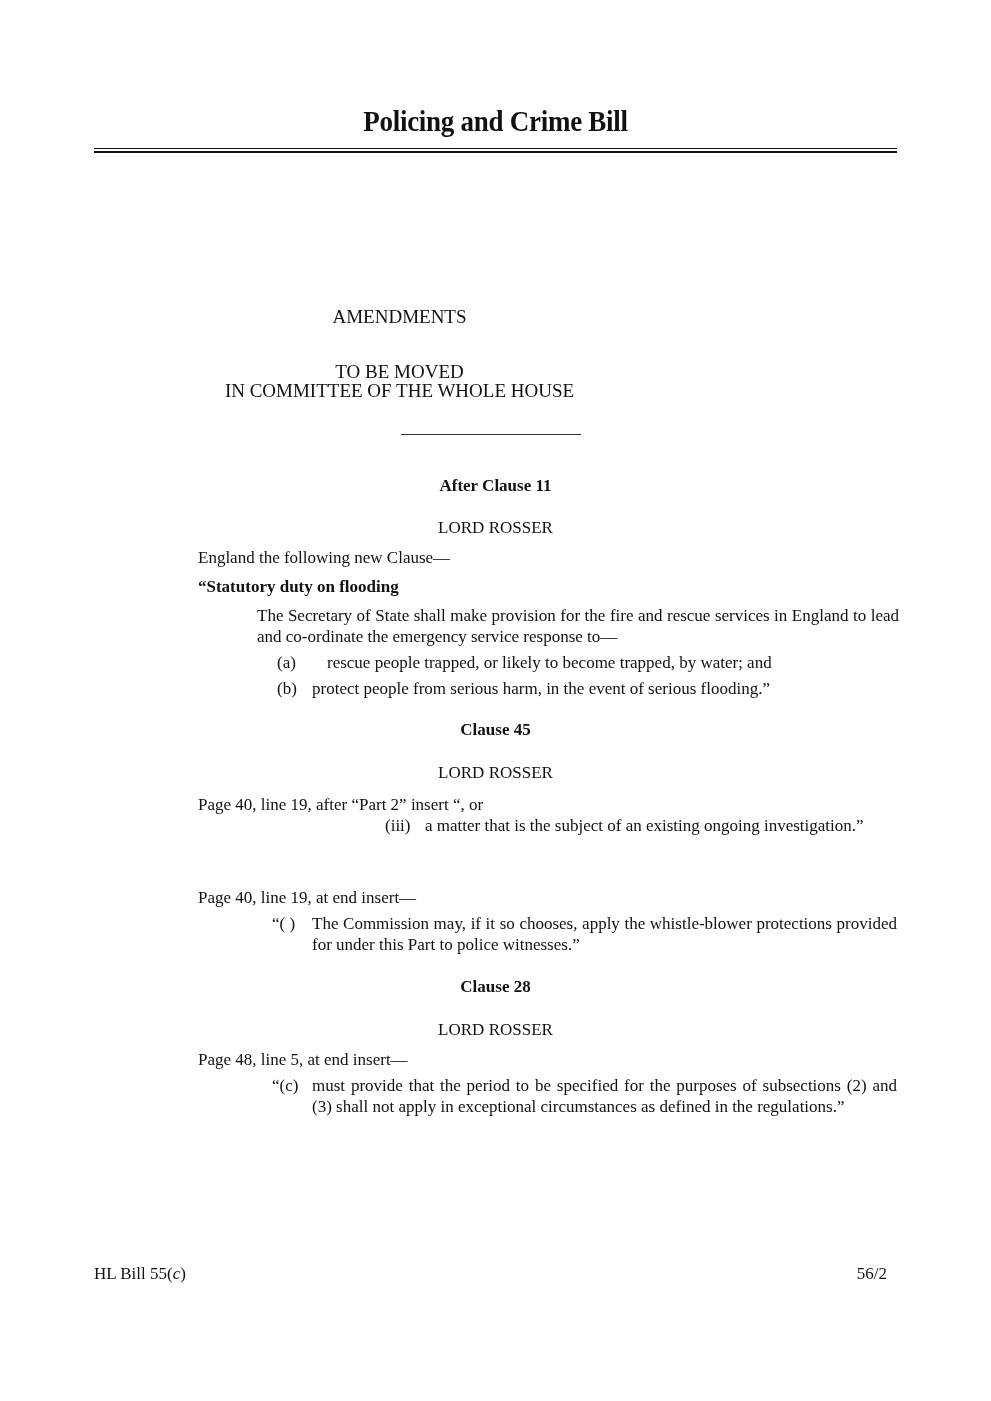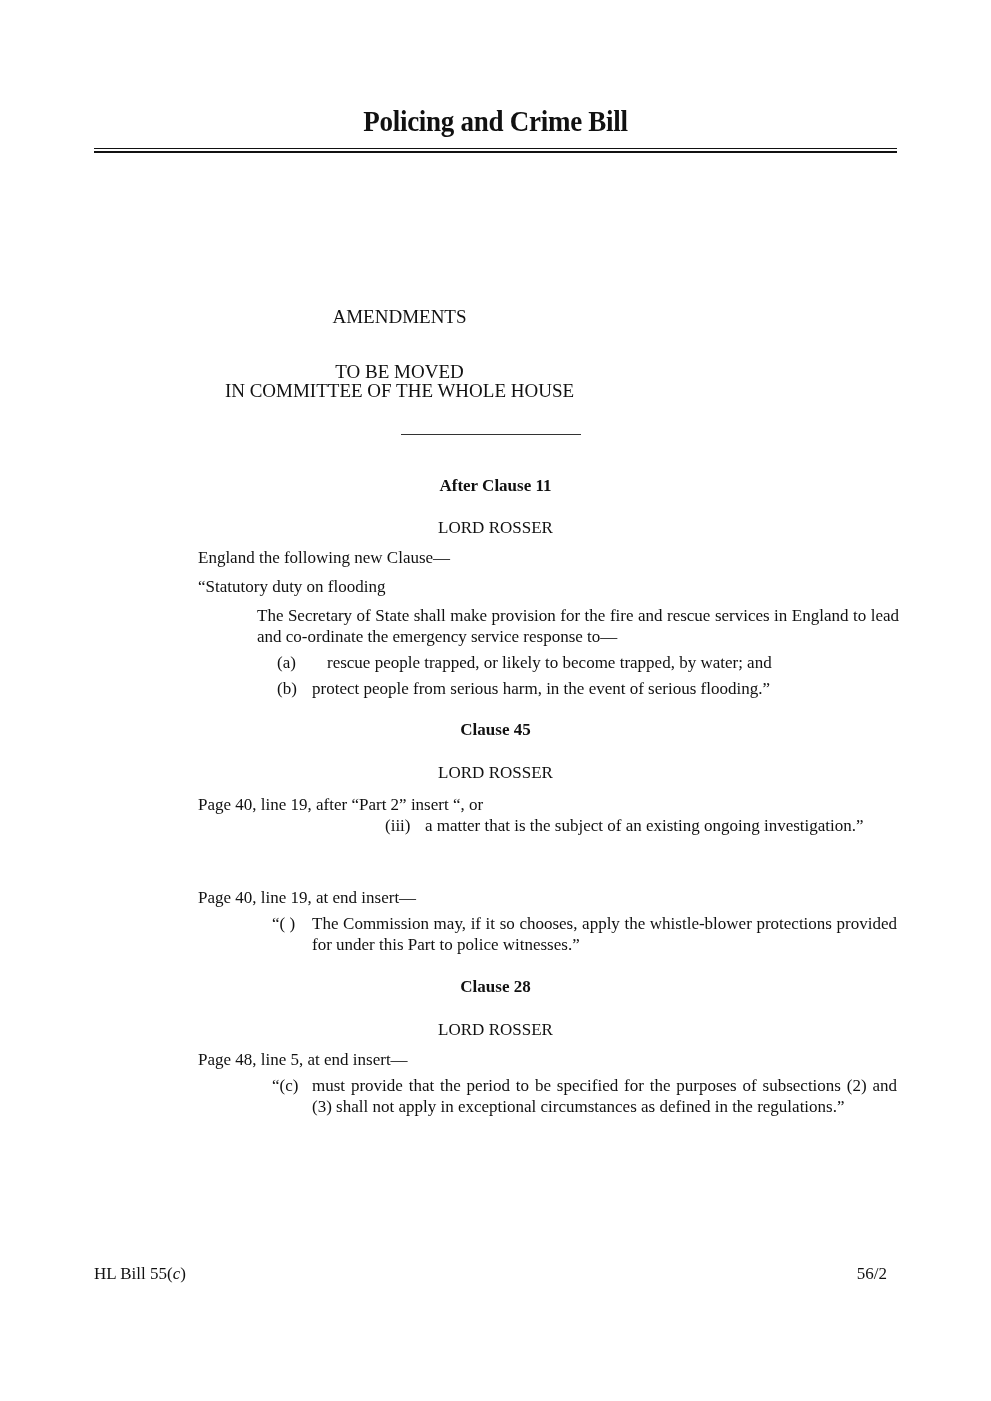--- a/index.html
+++ b/index.html
@@ -7,21 +7,21 @@
   .abs { position: absolute; }
   .title { left: 0; width: 991px; top: 104px; text-align: center; font-size: 30px; font-weight: bold; letter-spacing: -0.3px; transform: scaleX(0.9); }
   .rule-thin { left: 94px; width: 803px; top: 148px; height: 1px; background: #111; }
   .rule-thick { left: 94px; width: 803px; top: 151px; height: 2px; background: #111; }
   .center { left: 0; width: 799px; text-align: center; font-size: 19px; }
   .divider { left: 401px; width: 180px; top: 434px; height: 1px; background: #333; }
   .hd { left: 0; width: 991px; text-align: center; font-size: 17px; font-weight: bold; }
   .name { left: 0; width: 991px; text-align: center; font-size: 17px; }
   .txt { font-size: 17px; line-height: 21px; white-space: nowrap; }
   .just { font-size: 17px; line-height: 21px; text-align: justify; text-align-last: left; }
-  .bold { font-weight: normal; }
+  .bold { font-weight: bold; }
   .foot { font-size: 17px; text-align: center; }
 </style>
 </head>
 <body>
 
 <div class="abs title">Policing and Crime Bill</div>
 <div class="abs rule-thin"></div>
 <div class="abs rule-thick"></div>
 
 <div class="abs center" style="top:306px;">AMENDMENTS</div>

